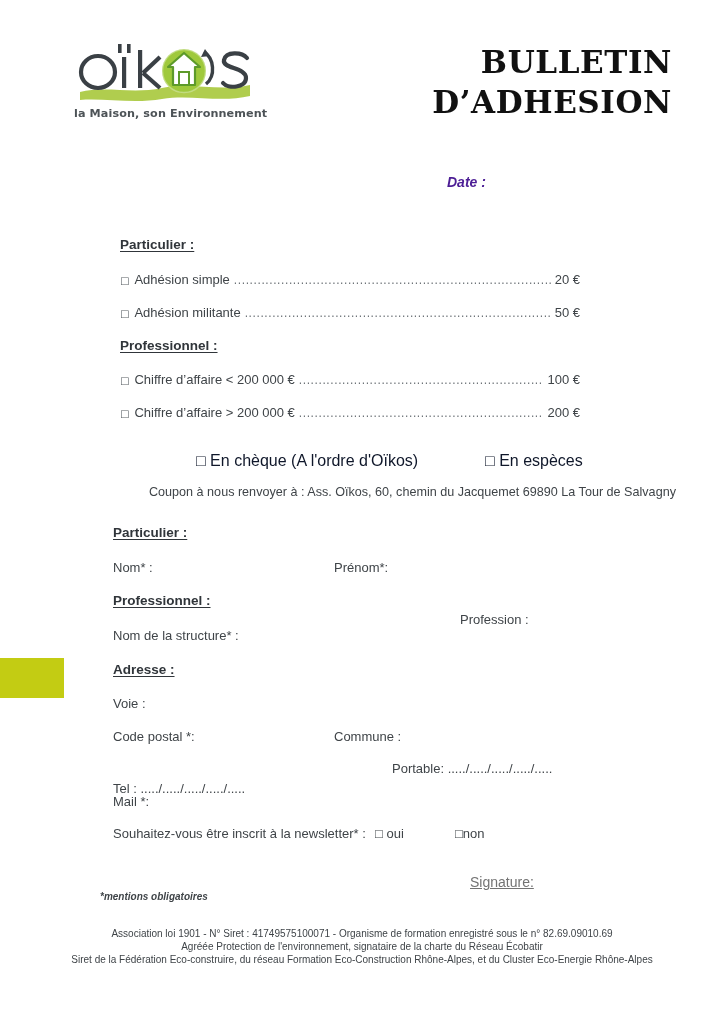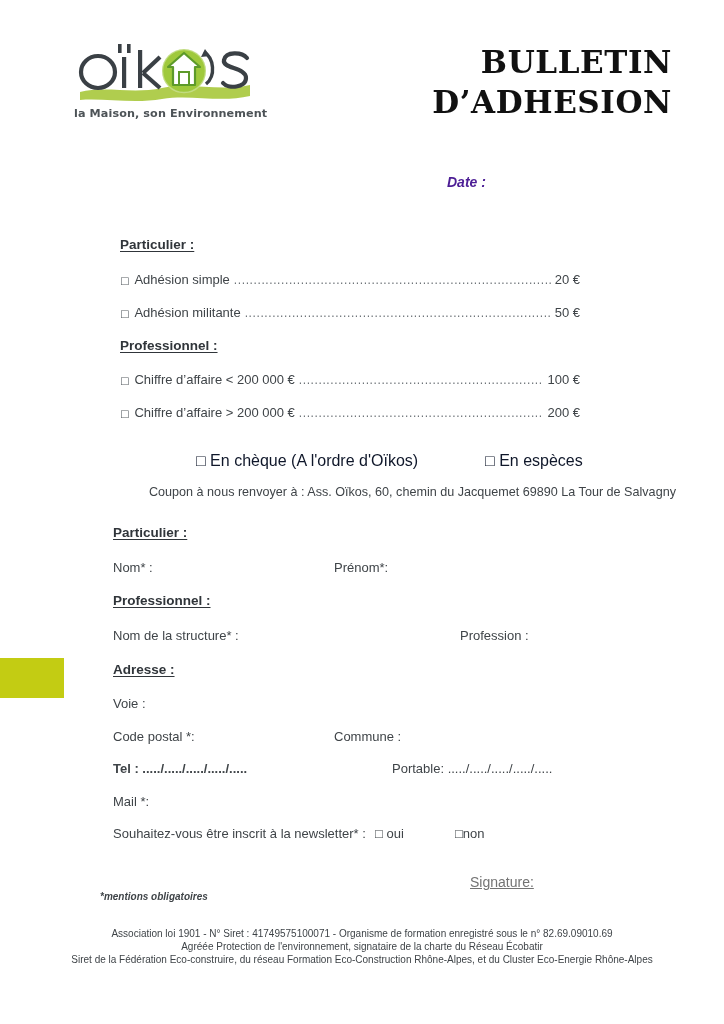--- a/index.html
+++ b/index.html
@@ -289,30 +289,30 @@
 <div class="coupon">Coupon à nous renvoyer à :  Ass. Oïkos, 60, chemin du Jacquemet 69890 La Tour de   Salvagny</div>
 
 <div class="f-head" style="left:113px; top:525px;">Particulier :</div>
 
 <div class="f-lab" style="left:113px; top:560px;">Nom* :</div>
 <div class="f-lab" style="left:334px; top:560px;">Prénom*:</div>
 
 <div class="f-head" style="left:113px; top:593px;">Professionnel : </div>
 
 <div class="f-lab" style="left:113px; top:628px;text-align:center;">Nom de la structure* :</div>
-<div class="f-lab" style="left:460px; top:628px;">Profession :</div>
+<div class="f-lab" style="left:460px; top:612px;">Profession :</div>
 
 <div class="f-head" style="left:113px; top:662px;">Adresse :</div>
 
 <div class="f-lab" style="left:113px; top:696px;">Voie :</div>
 
 <div class="f-lab" style="left:113px; top:729px;">Code postal *:</div>
 <div class="f-lab" style="left:334px; top:729px;">Commune :</div>
 
-<div class="f-lab" style="left:113px; top:761px;font-weight:bold;">Tel : ...../...../...../...../.....</div>
+<div class="f-lab" style="left:113px; top:781px;">Tel : ...../...../...../...../.....</div>
 <div class="f-lab" style="left:392px; top:761px;">Portable: ...../...../...../...../.....</div>
 
 <div class="f-lab" style="left:113px; top:794px;">Mail *:</div>
 
 <div class="f-lab" style="left:113px; top:826px;">Souhaitez-vous être inscrit à la newsletter* :</div>
 <div class="f-lab" style="left:375px; top:826px;">□  oui</div>
 <div class="f-lab" style="left:455px; top:826px;">□non</div>
 
 <div class="signature">Signature:</div>
 <div class="mentions">*mentions obligatoires</div>

